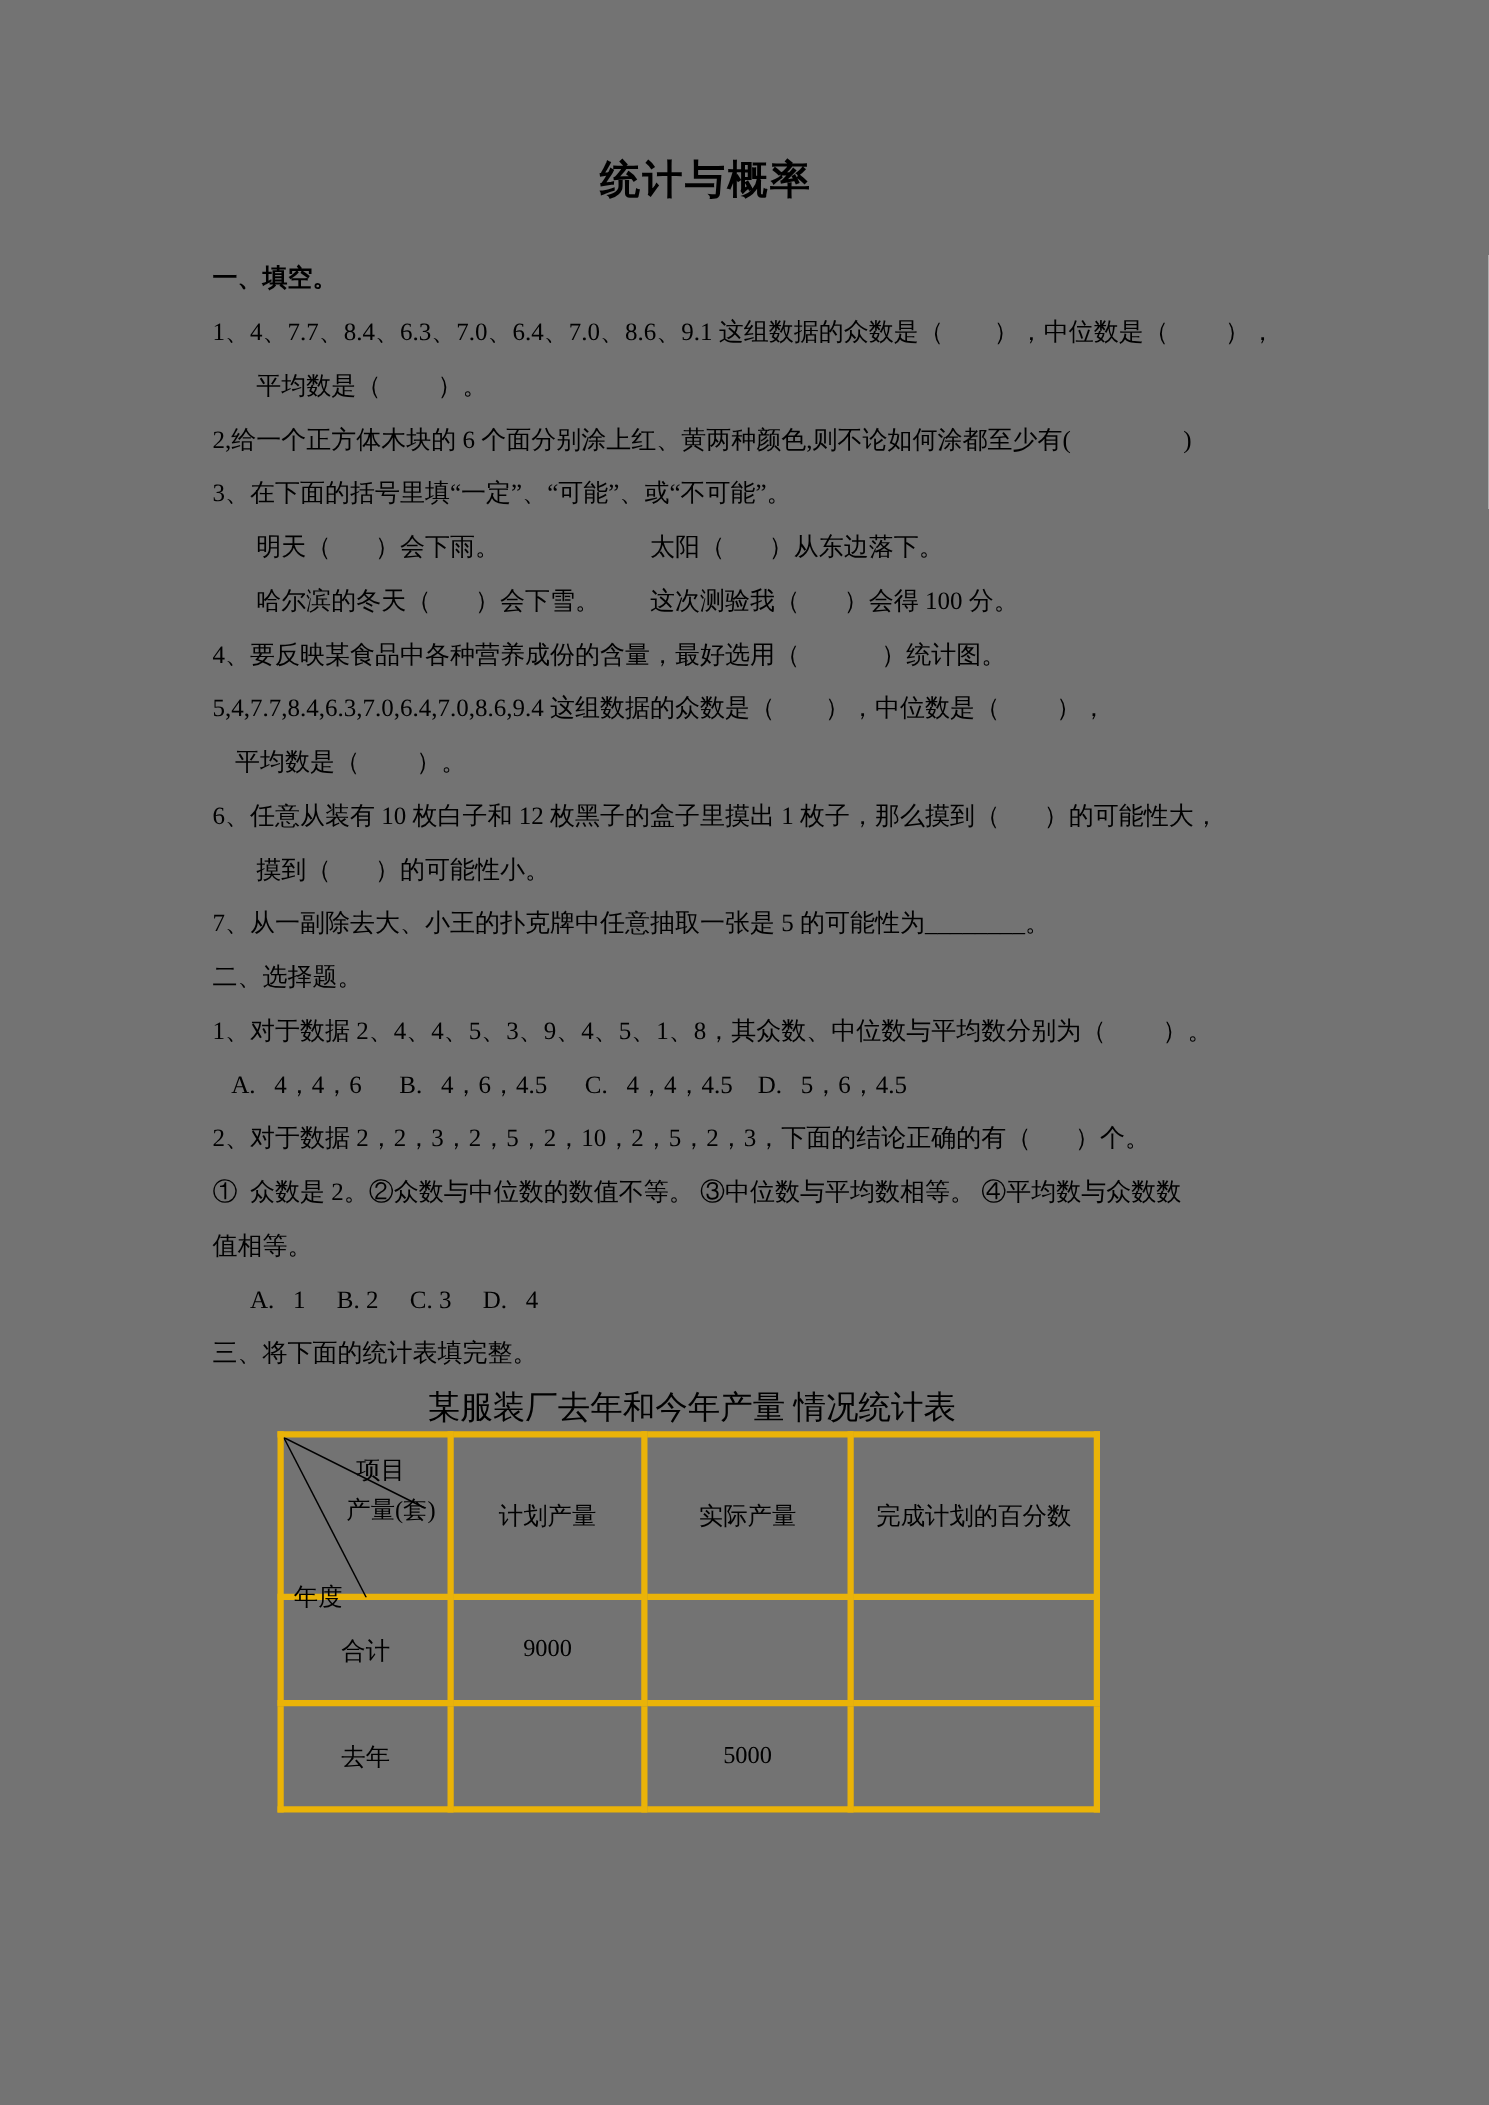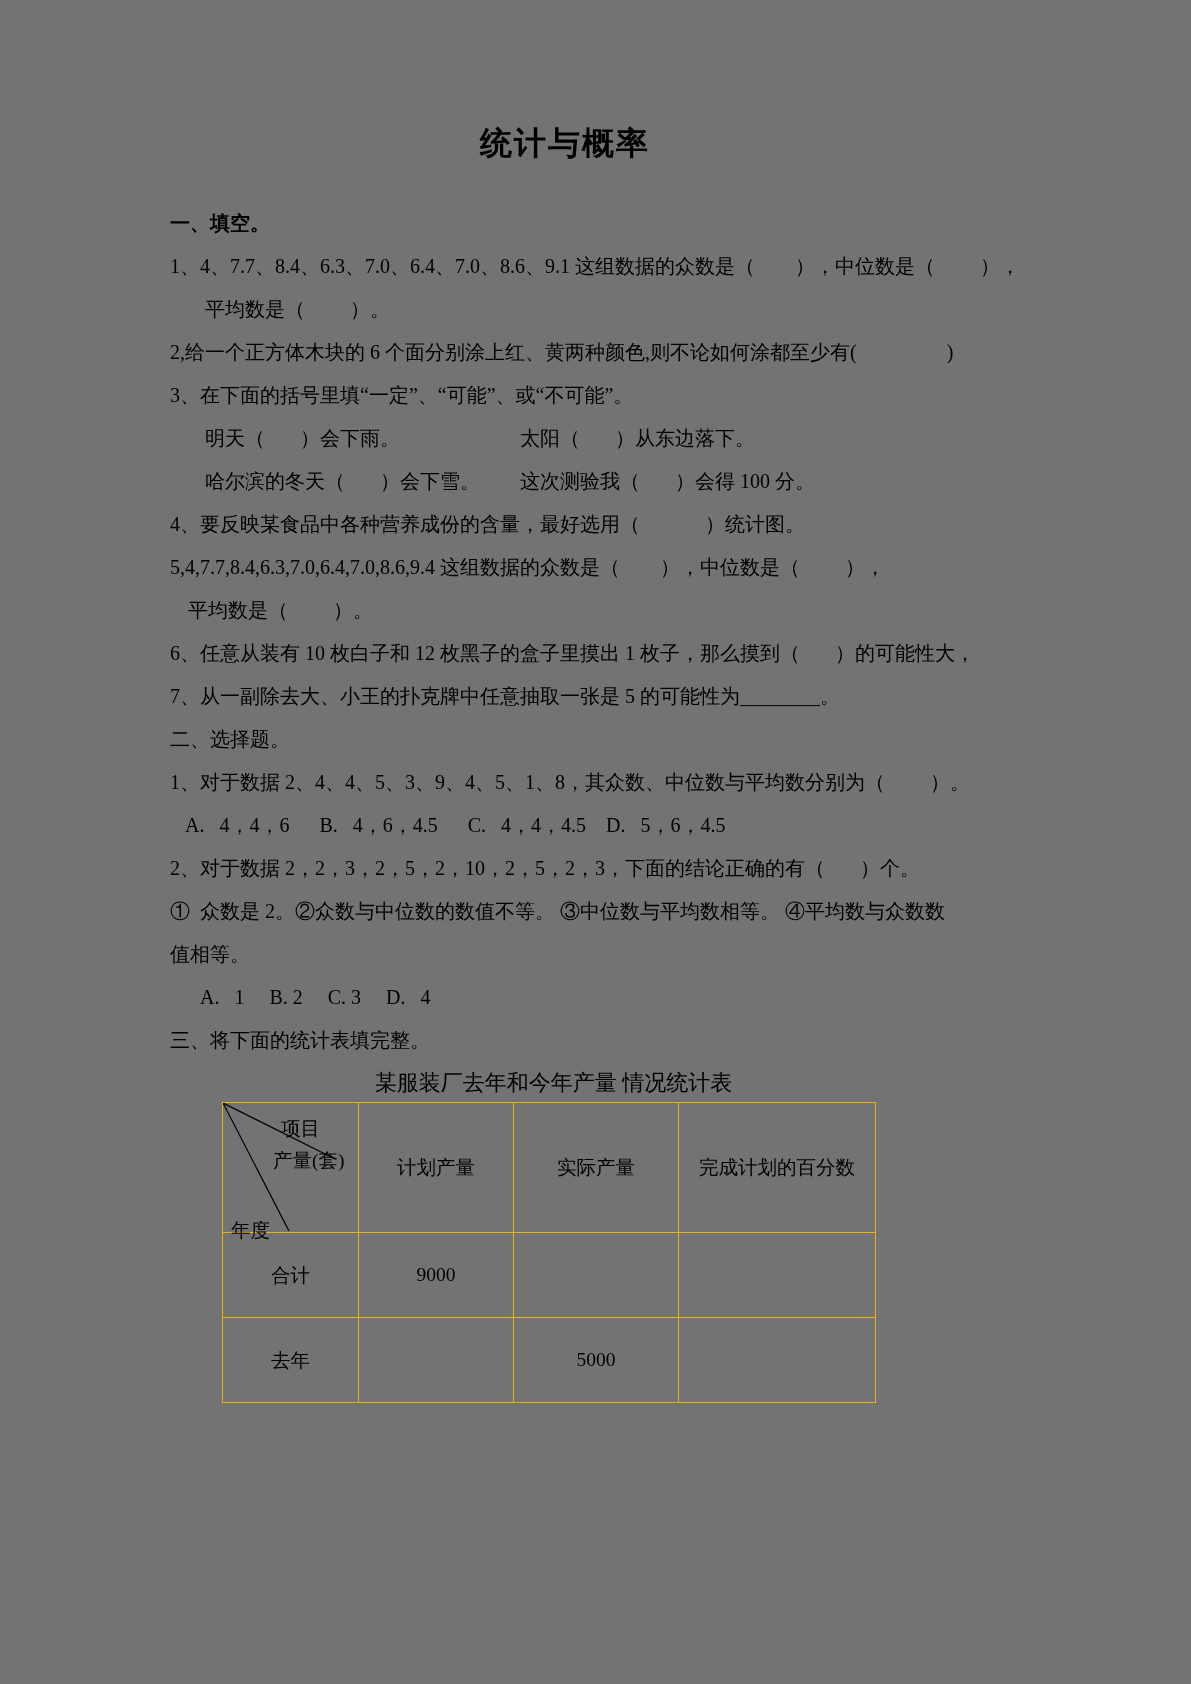--- a/index.html
+++ b/index.html
@@ -29,35 +29,35 @@
     margin-bottom:17px;
     white-space:pre;
   }
   .bold { font-weight:700; }
   .ind  { padding-left:35px; }
   .ind2 { padding-left:18px; }
   .ind3 { padding-left:15px; }
   .ind4 { padding-left:30px; }
   .col1 { display:inline-block; width:315px; }
   .table-title {
-    font-size:22px;
+    font-size:26px;
     line-height:26px;
     width:663px;
     margin-left:52px;
     text-align:center;
     margin-bottom:6px;
     white-space:pre;
   }
   table.prod {
     border-collapse:collapse;
     margin-left:52px;
     table-layout:fixed;
   }
   table.prod td {
-    border:1px solid #eab308;
+    border:5px solid #eab308;
     font-size:19.5px;
     text-align:center;
     vertical-align:middle;
     padding:0;
   }
   td.c1 { width:136px; }
   td.c2 { width:155px; }
   td.c3 { width:165px; }
   td.c4 { width:197px; }
   tr.hdr td { height:130px; }
@@ -86,20 +86,21 @@
   <p class="ln">3、在下面的括号里填“一定”、“可能”、或“不可能”。</p>
   <p class="ln ind"><span class="col1">明天（       ）会下雨。</span><span>太阳（       ）从东边落下。</span></p>
   <p class="ln ind"><span class="col1">哈尔滨的冬天（       ）会下雪。</span><span>这次测验我（       ）会得 100 分。</span></p>
 
   <p class="ln">4、要反映某食品中各种营养成份的含量，最好选用（             ）统计图。</p>
 
   <p class="ln">5,4,7.7,8.4,6.3,7.0,6.4,7.0,8.6,9.4 这组数据的众数是（        ），中位数是（         ），</p>
   <p class="ln ind2">平均数是（         ）。</p>
 
   <p class="ln">6、任意从装有 10 枚白子和 12 枚黑子的盒子里摸出 1 枚子，那么摸到（       ）的可能性大，</p>
+  <p class="ln ind">摸到（       ）的可能性小。</p>
 
   <p class="ln">7、从一副除去大、小王的扑克牌中任意抽取一张是 5 的可能性为________。</p>
 
   <p class="ln">二、选择题。</p>
 
   <p class="ln">1、对于数据 2、4、4、5、3、9、4、5、1、8，其众数、中位数与平均数分别为（         ）。</p>
   <p class="ln ind3">A.   4，4，6      B.   4，6，4.5      C.   4，4，4.5    D.   5，6，4.5</p>
 
   <p class="ln">2、对于数据 2，2，3，2，5，2，10，2，5，2，3，下面的结论正确的有（       ）个。</p>
   <p class="ln">①  众数是 2。②众数与中位数的数值不等。 ③中位数与平均数相等。 ④平均数与众数数</p>

